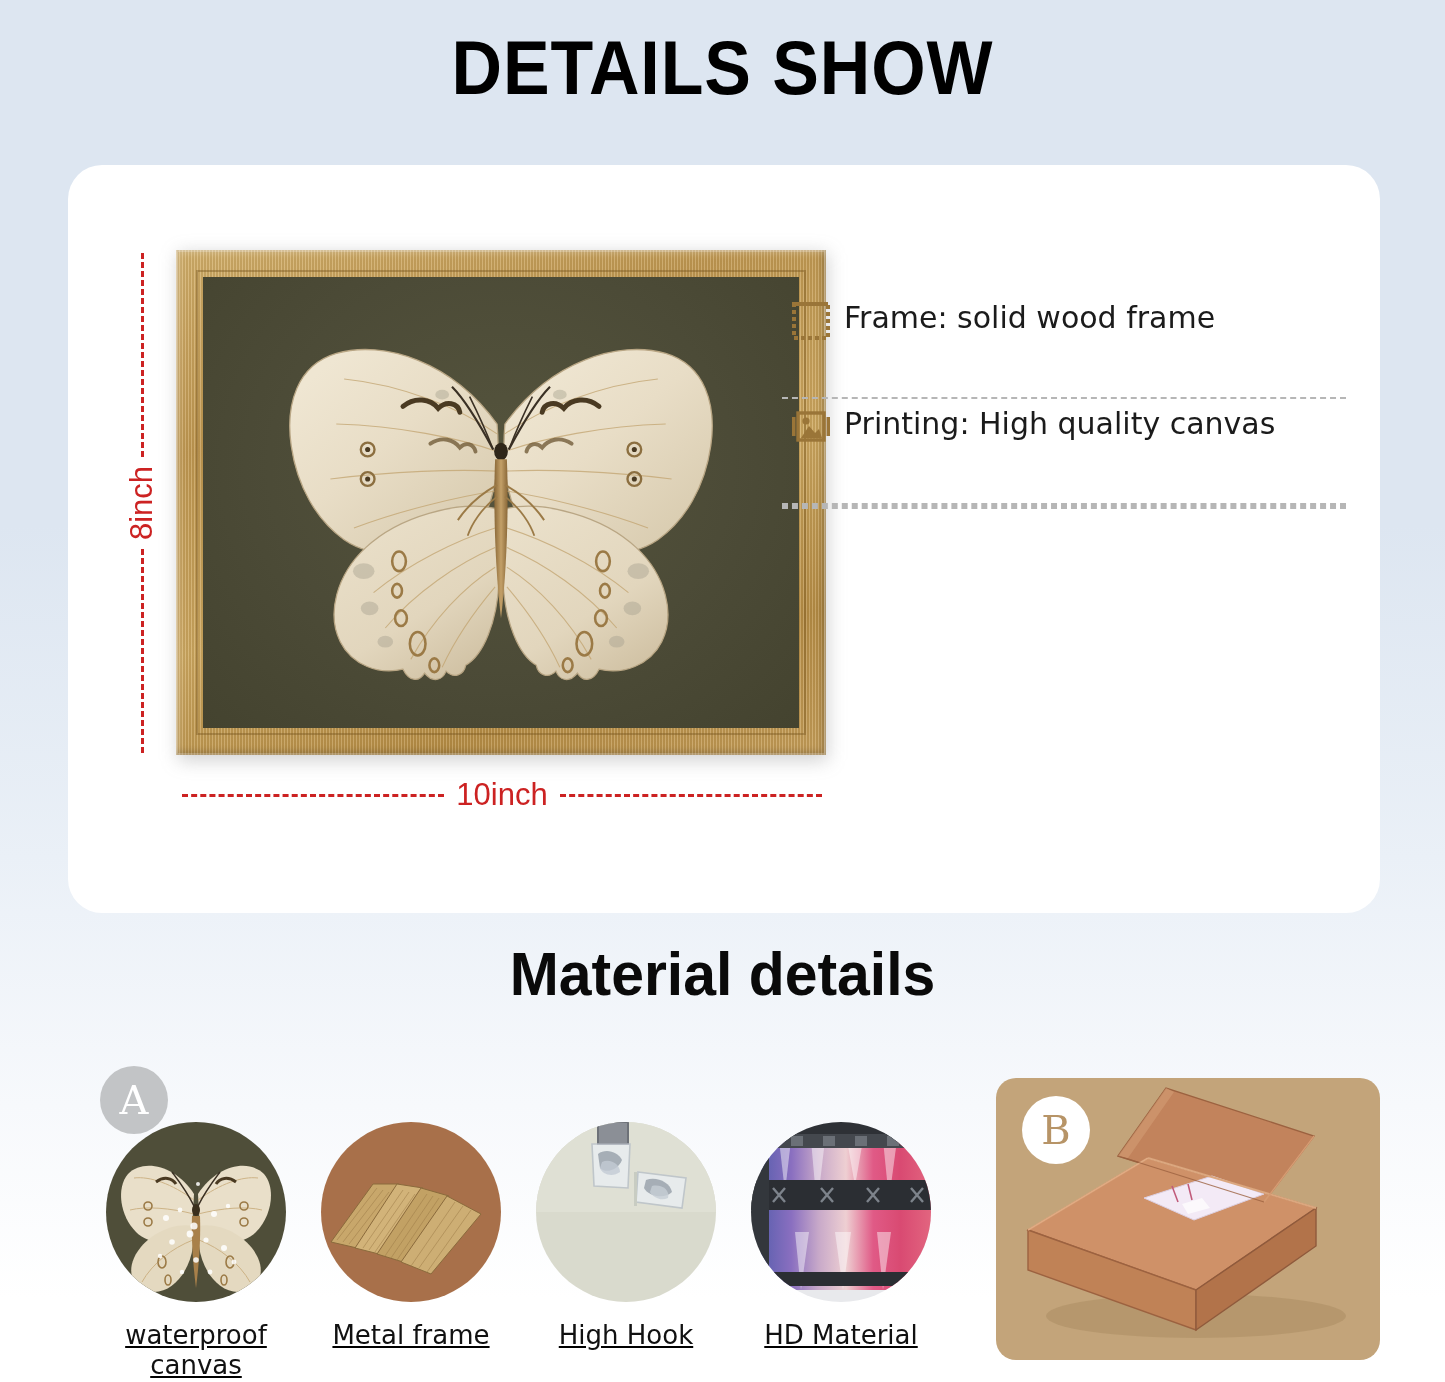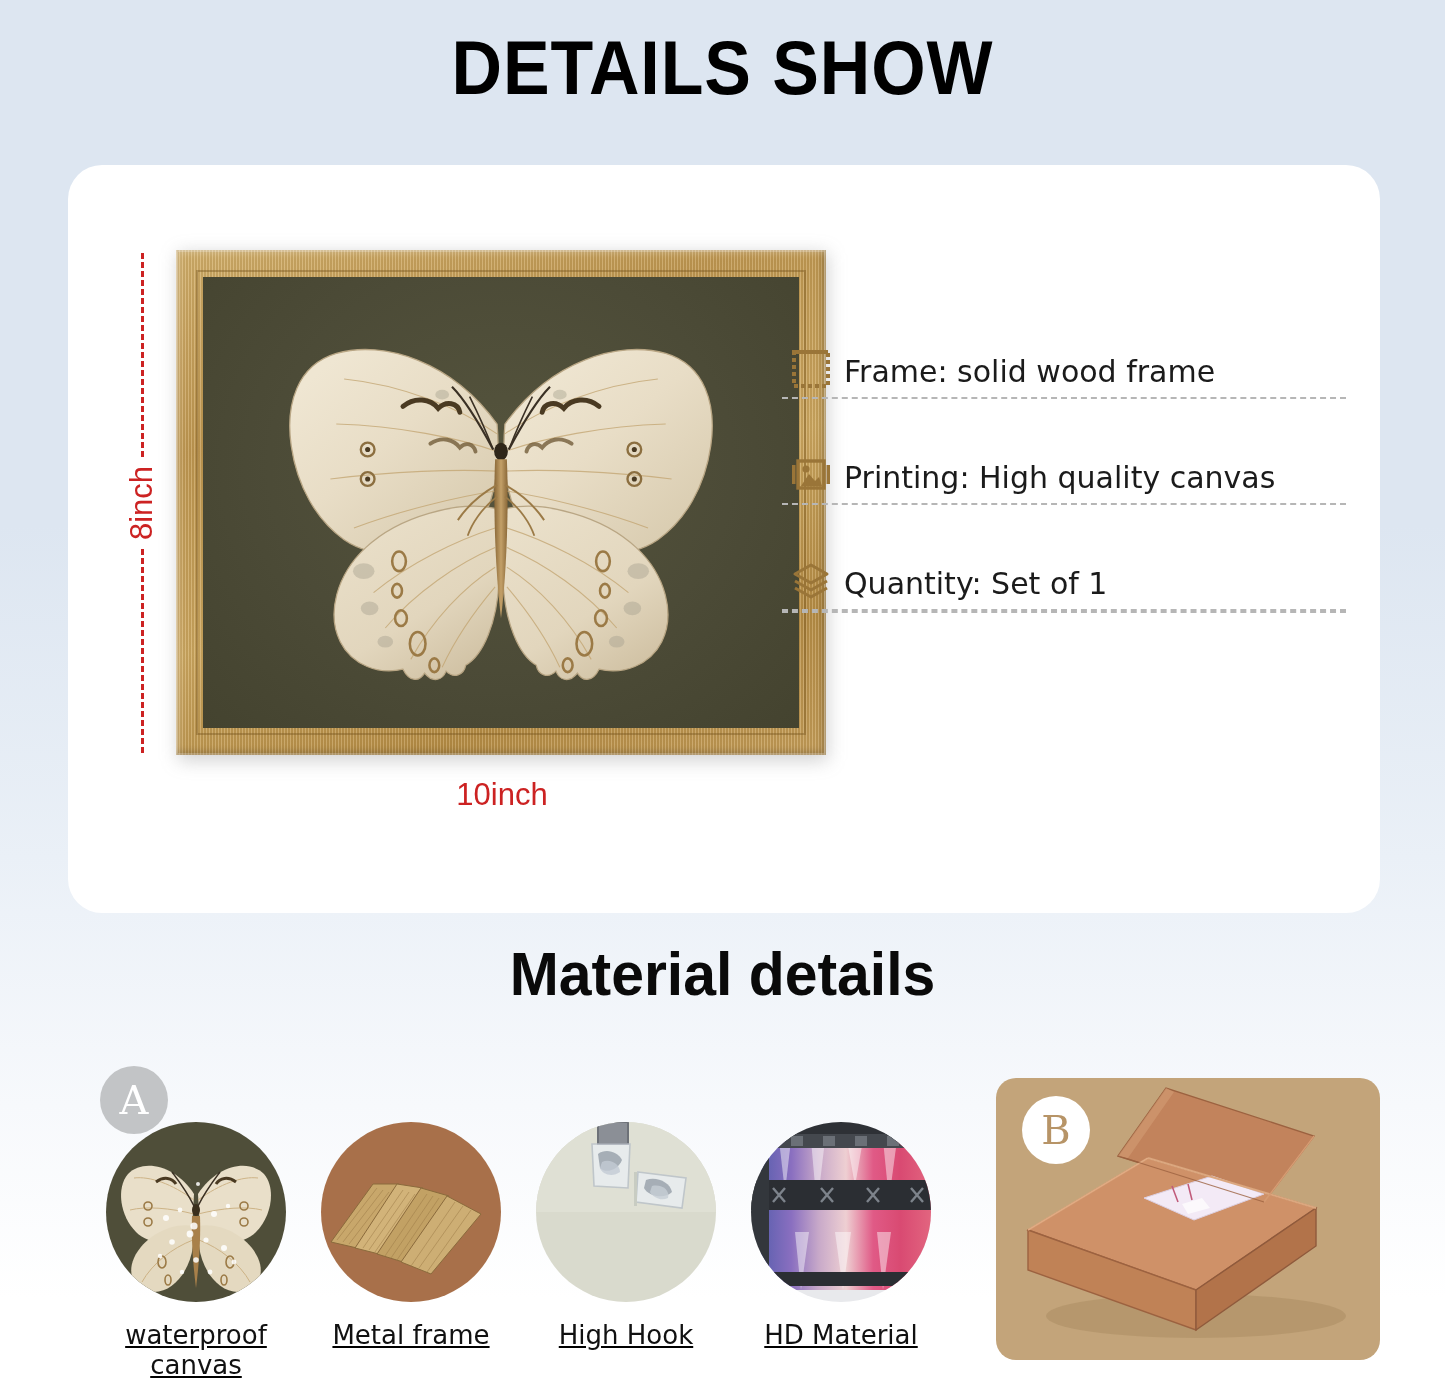--- a/index.html
+++ b/index.html
@@ -127,21 +127,21 @@
     white-space: nowrap;
   }
 
   .dim-h {
     position: absolute;
     left: 74px;
     top: 608px;
     width: 640px;
     height: 44px;
     display: flex;
-    flex-direction: column;
+    flex-direction: row;
     align-items: center;
   }
   .dim-h .line {
     flex: 1;
     height: 0;
     border-top: 3px dashed #cc2222;
   }
   .dim-h .label {
     color: #cc2222;
     font-size: 31px;
@@ -151,21 +151,21 @@
 
   
   .features {
     position: absolute;
     left: 710px;
     top: 128px;
     width: 572px;
   }
   .feature-row {
     display: flex;
-    align-items: flex-end;
+    align-items: flex-start;
     min-height: 104px;
     padding: 6px 0;
   }
   .feature-icon {
     width: 66px;
     flex: 0 0 66px;
     display: flex;
     align-items: center;
     justify-content: center;
     color: #9a7538;
@@ -430,32 +430,20 @@
           <path d="M12 33 L20 21 L26 28 L30 24 L33 33 Z" fill="#9a7538"></path>
           <circle cx="17" cy="16" r="3.6" fill="#9a7538"></circle>
           <rect x="3" y="12" width="3.5" height="19" fill="#9a7538"></rect>
           <rect x="37.5" y="12" width="3.5" height="19" fill="#9a7538"></rect>
         </svg>
       </div>
       <div class="feature-text">Printing: High quality canvas</div>
     </div>
     <div class="feature-divider"></div>
 
-    <div class="feature-row">
-      <div class="feature-icon">
-        <svg width="44" height="44" viewBox="0 0 44 44">
-          <g fill="none" stroke="#9a7538" stroke-width="3" stroke-linejoin="round">
-            <path d="M22 6 L38 15 L22 24 L6 15 Z"></path>
-            <path d="M6 22 L22 31 L38 22"></path>
-            <path d="M6 29 L22 38 L38 29"></path>
-          </g>
-        </svg>
-      </div>
-      <div class="feature-text">Quantity: Set of 1</div>
-    </div>
     <div class="feature-divider"></div>
 
     <div class="feature-divider"></div>
 
   </div>
 </div>
 
 <div class="section-title">Material details</div>
 
 <div class="group-a">

